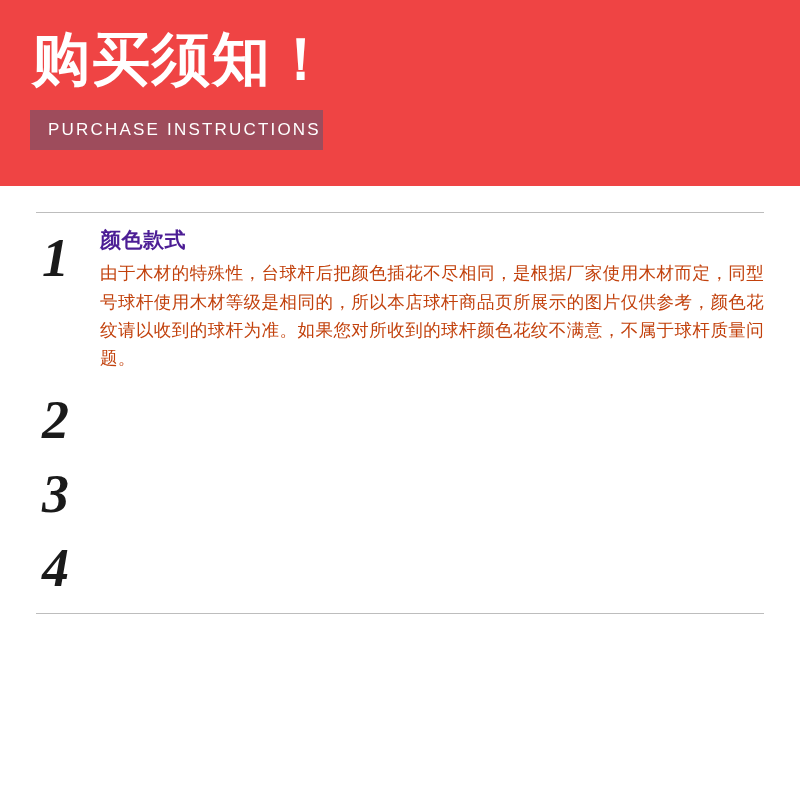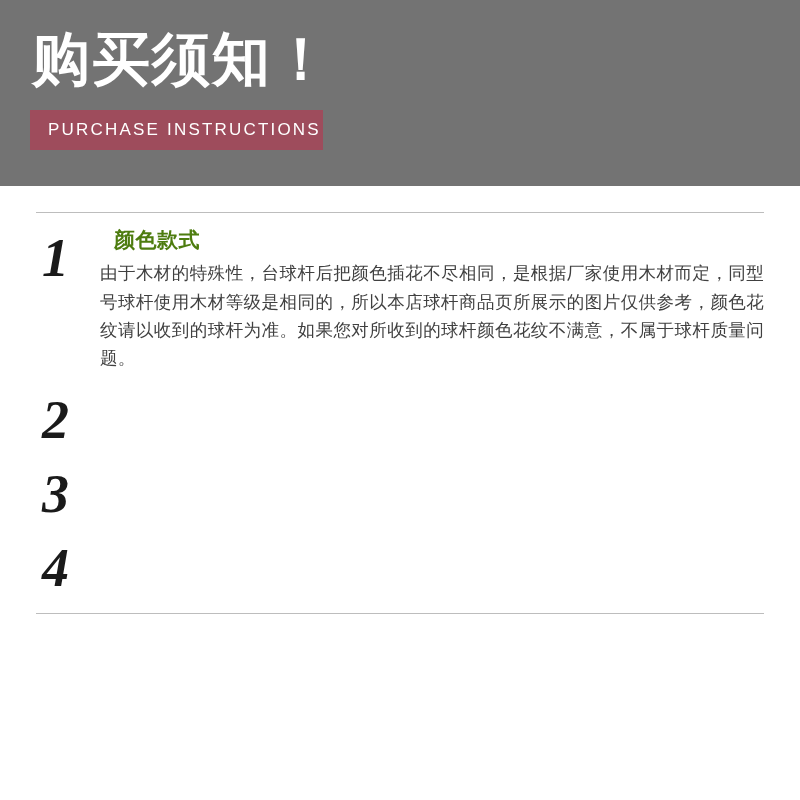--- a/index.html
+++ b/index.html
@@ -19,21 +19,21 @@
     width: 800px;
     height: 800px;
     background: #ffffff;
   }
 
   
   .header {
     position: relative;
     width: 800px;
     height: 186px;
-    background: #737373;
+    background: #ef4444;
     box-sizing: border-box;
     padding: 24px 0 0 30px;
   }
 
   .header-title {
     color: #ffffff;
     font-size: 58px;
     font-weight: bold;
     letter-spacing: 2px;
     line-height: 1.2;
@@ -89,29 +89,29 @@
   }
 
   .item-body {
     flex: 1 1 auto;
     min-width: 0;
   }
 
   .item-title {
     font-size: 21px;
     font-weight: bold;
-    color: #4d7c0f;
+    color: #4c1d95;
     line-height: 1.25;
-    margin: 0 0 6px 14px;
+    margin: 0 0 6px 0;
     letter-spacing: 0.5px;
   }
 
   .item-text {
     font-size: 17.5px;
-    color: #404040;
+    color: #c2410c;
     line-height: 1.62;
     margin: 0;
     letter-spacing: 0.2px;
     text-align: justify;
   }
 </style>
 </head>
 <body>
 
 <div class="page">

